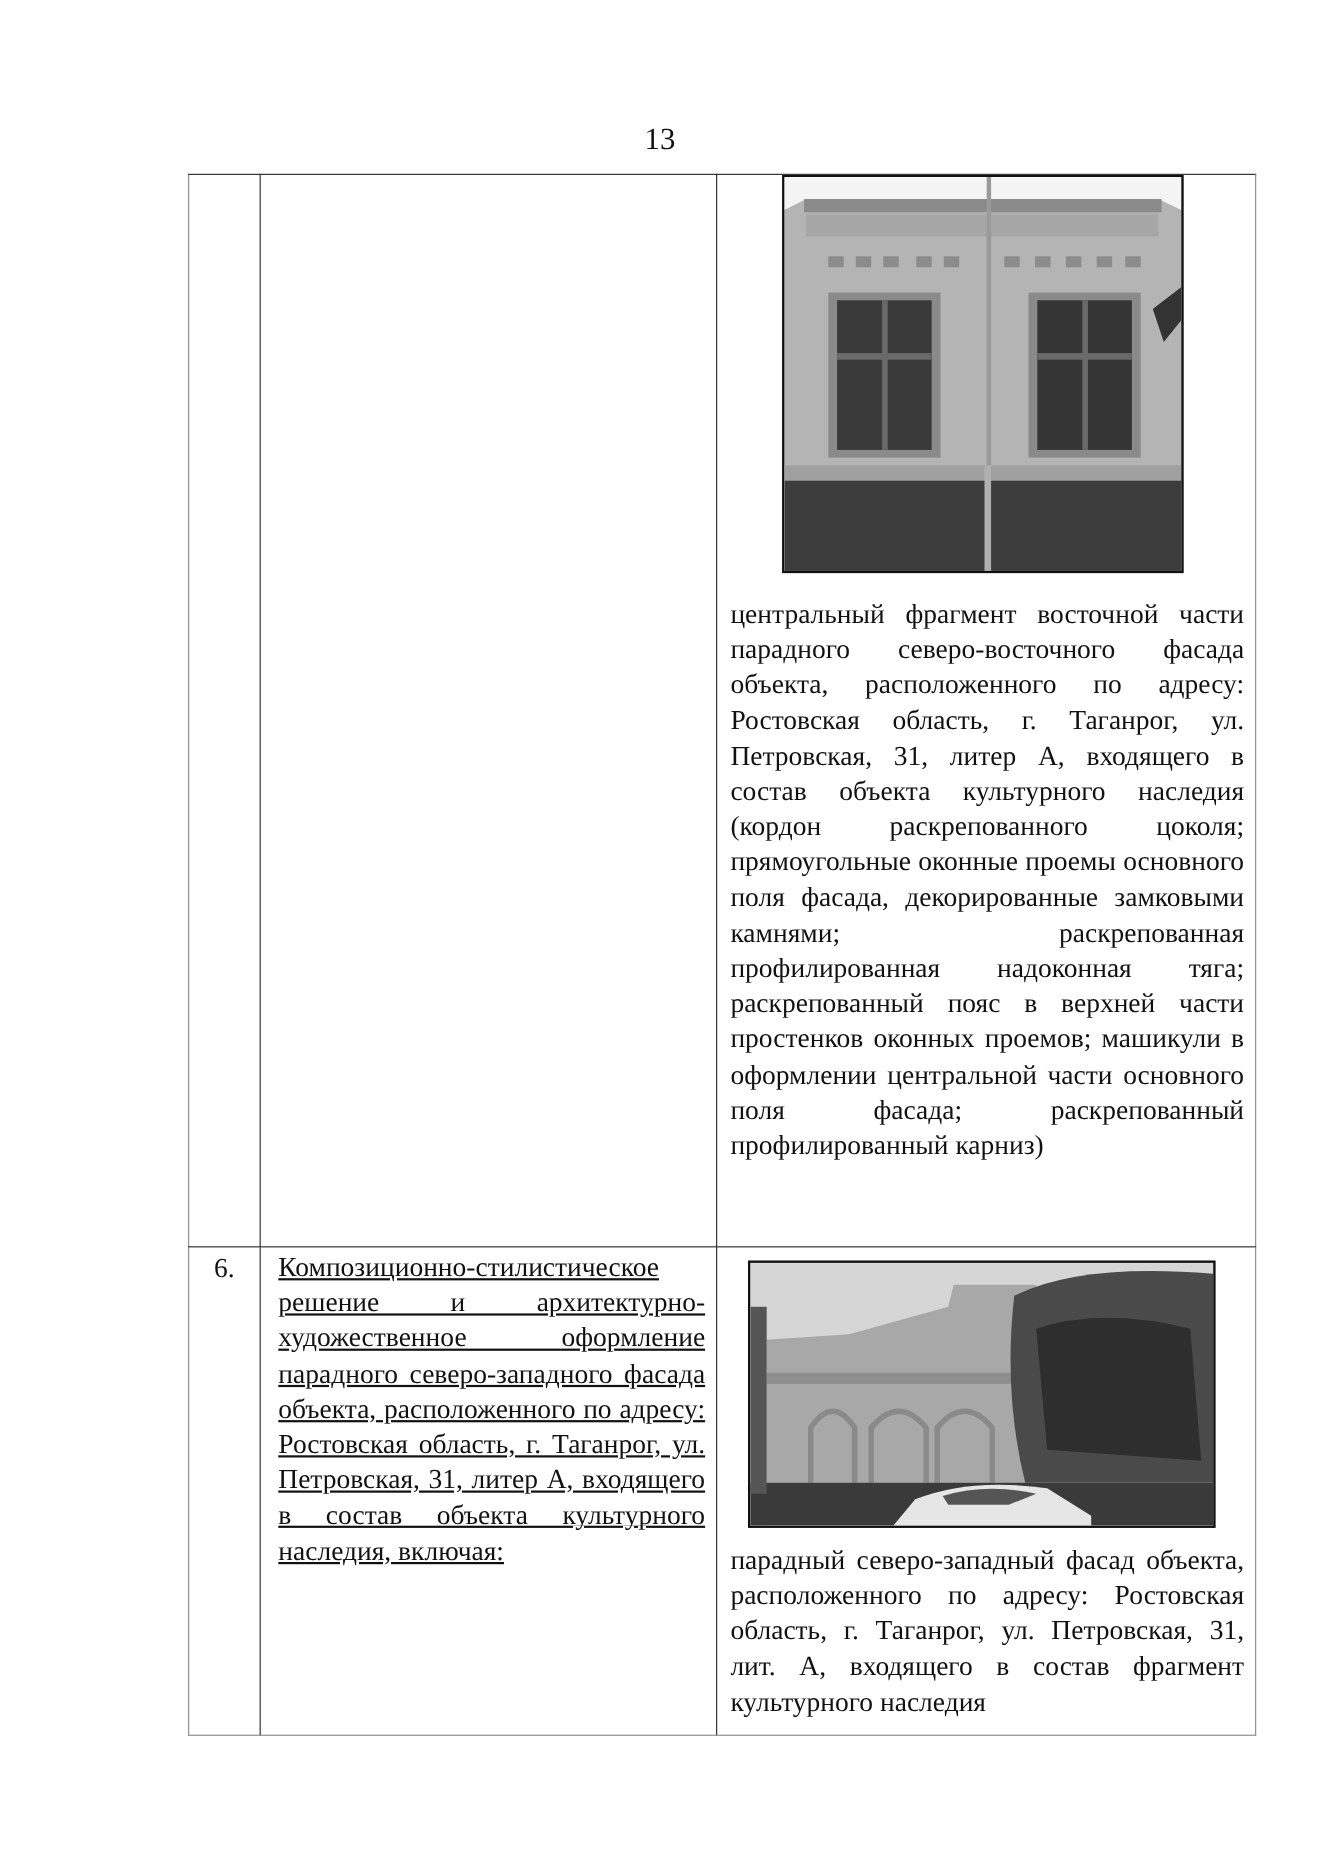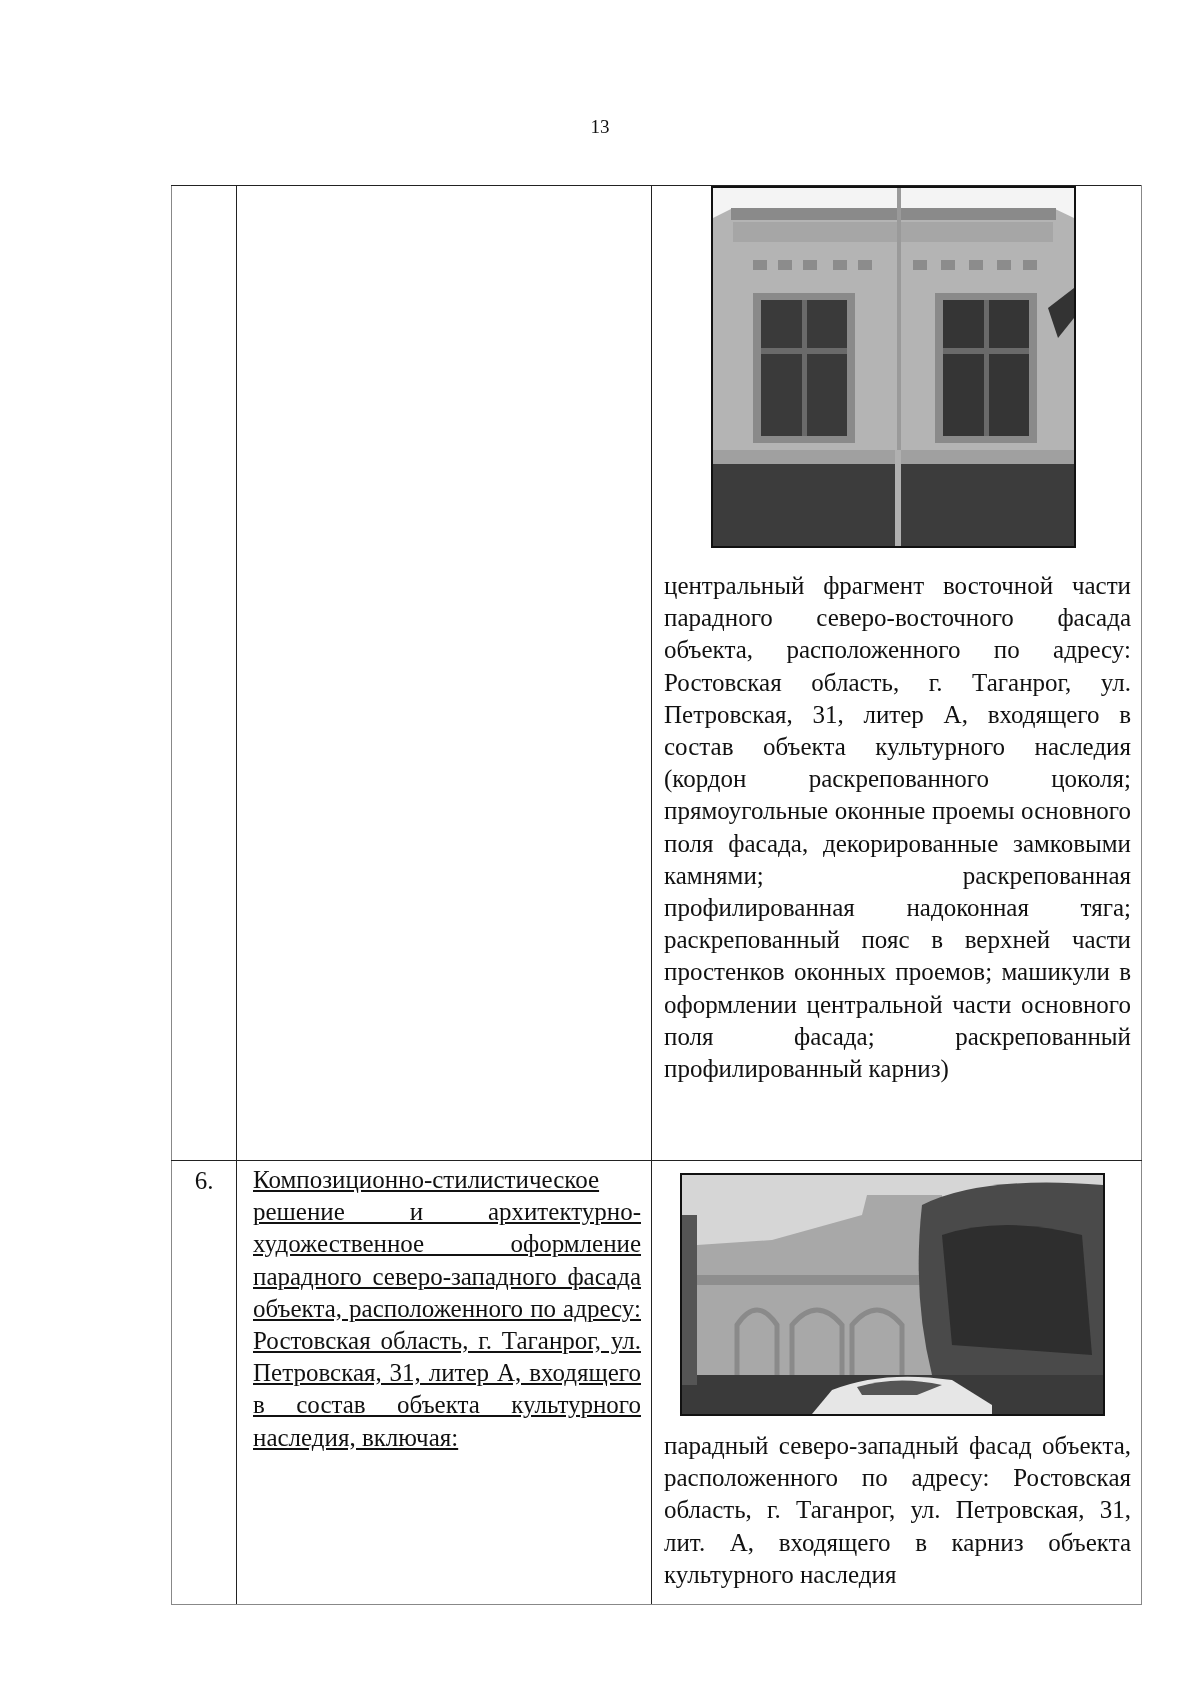--- a/index.html
+++ b/index.html
@@ -1,20 +1,20 @@
 <!DOCTYPE html>
 <html><head>
   <meta charset="utf-8">
   <style>
     html, body { margin: 0; padding: 0; background: #ffffff; }
     body { width: 1200px; height: 1698px; position: relative; overflow: hidden;
            font-family: "Liberation Serif", "DejaVu Serif", serif; color: #111; }
     .page-number { position: absolute; left: 0; width: 1200px; top: 112px; text-align: center;
-                   font-size: 19px; line-height: 30px; }
-    .doc-table { position: absolute; left: 171px; top: 185px; width: 971px;
+                   font-size: 28px; line-height: 30px; }
+    .doc-table { position: absolute; left: 171px; top: 158px; width: 971px;
                  border-collapse: collapse; table-layout: fixed; border-radius: 30px; }
     .doc-table td { vertical-align: top; padding: 0; border: 1.5px solid #222; }
     .doc-table td.c1 { width: 64px; border-left-color: #888; }
     .doc-table td.c2 { width: 414px; }
     .doc-table td.c3 { width: 489px; border-right-color: #888; }
     .doc-table tr.r2 td { border-bottom-color: #888; }
     .row1 { height: 975px; }
     .row2 { height: 444px; }
     .txt { font-size: 25px; line-height: 32.2px; text-align: justify; text-align-last: left; }
     .num { font-size: 25px; line-height: 32px; text-align: center; padding-top: 4px; }
@@ -96,17 +96,17 @@
             <path d="M170 200 L170 150 Q195 120 220 150 L220 200"></path>
           </g>
           <path d="M240 30 Q300 0 421 10 L421 200 L250 200 Q230 120 240 30 Z" fill="#4a4a4a"></path>
           <path d="M260 60 Q320 40 400 60 L410 180 L270 170 Z" fill="#2e2e2e"></path>
           <rect x="0" y="200" width="421" height="39" fill="#3a3a3a"></rect>
           <path d="M130 239 L150 215 Q200 195 270 205 L310 230 L310 239 Z" fill="#e6e6e6"></path>
           <path d="M175 212 Q215 200 260 210 L235 220 L180 220 Z" fill="#555"></path>
           <rect x="0" y="40" width="15" height="170" fill="#555"></rect>
         </svg>
       </div>
-      <div class="txt cap2">парадный северо-западный фасад объекта, расположенного по адресу: Ростовская область, г. Таганрог, ул. Петровская, 31, лит. А, входящего в карниз объекта культурного наследия</div>
+      <div class="txt cap2">парадный северо-западный фасад объекта, расположенного по адресу: Ростовская область, г. Таганрог, ул. Петровская, 31, лит. А, входящего в состав фрагмент культурного наследия</div>
     </td>
   </tr>
 </tbody>
   </table>
 
 </body></html>

